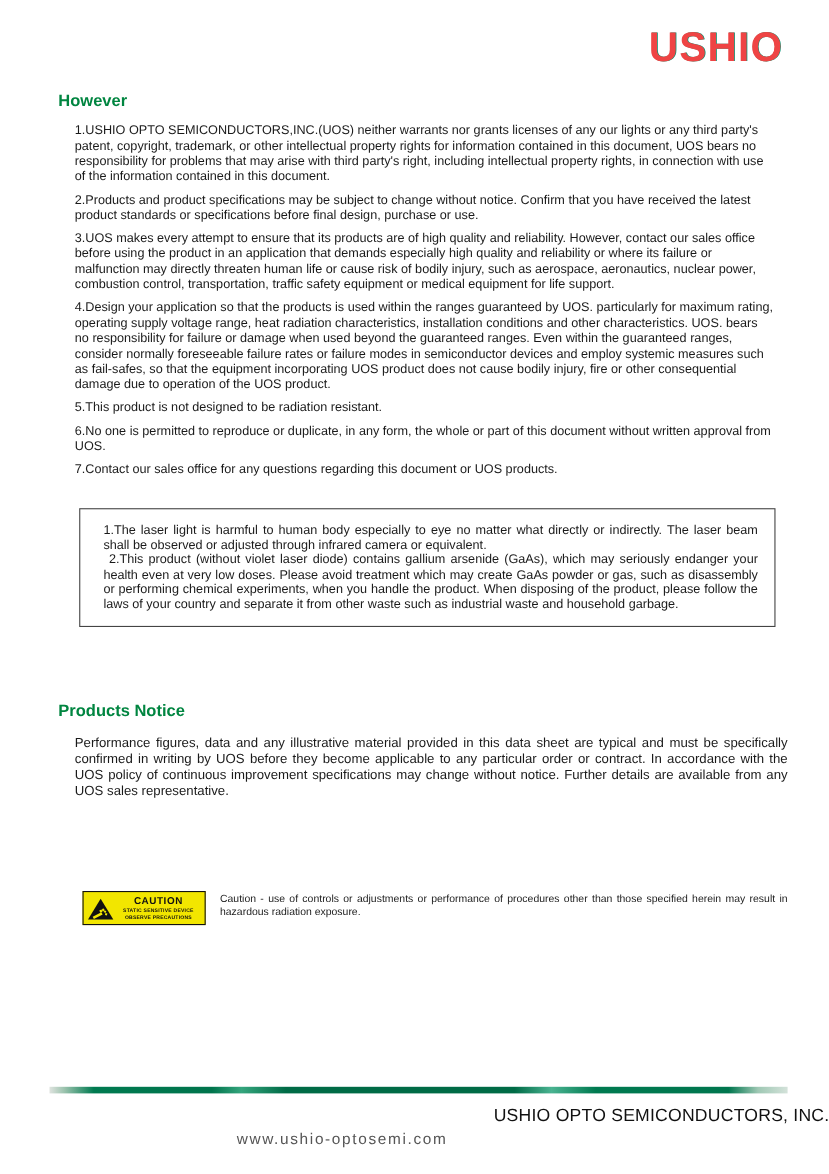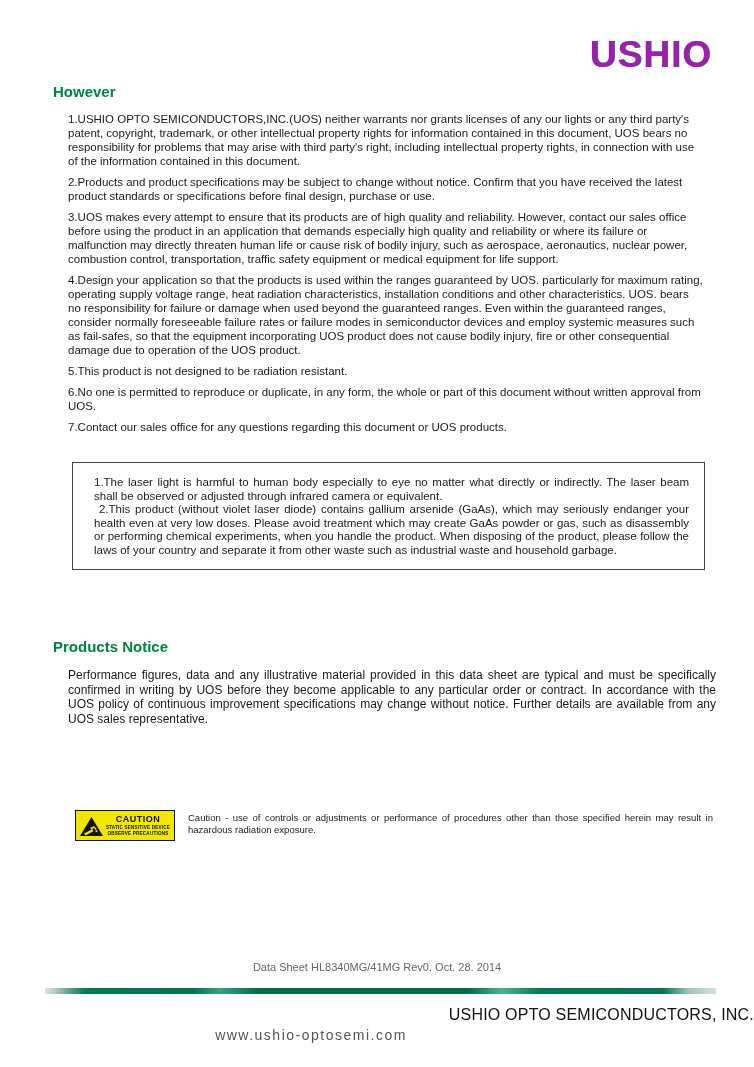--- a/index.html
+++ b/index.html
@@ -6,26 +6,26 @@
   .page{
     position:relative;
     width:754px;height:1067px;
     background:#ffffff;
     font-family:"Liberation Sans", sans-serif;
     color:#111;
     overflow:hidden;
   }
   
   .logo{
-    position:absolute;top:34px;right:42px;
+    position:absolute;top:22px;right:42px;
     font-family:"Liberation Sans", sans-serif;
     font-weight:bold;
     font-size:37px;
     letter-spacing:1px;
-    color:#a21caf;
+    color:#ef4444;
     text-shadow:0.6px 0 0 #009878;
     transform:scaleY(1.02);
   }
   
   .content{
     position:absolute;top:83px;left:53px;width:663px;
   }
   .section-heading{
     margin:0;
     font-size:15px;
@@ -64,21 +64,21 @@
     color:#1a1a1a;
   }
   
   .esd-row{
     display:flex;
     align-items:flex-start;
     margin:84px 0 0 22px;
   }
   .esd-label{
     box-sizing:border-box;
-    width:100px;height:31px;
+    width:112px;height:31px;
     background:#f2e600;
     border:1.5px solid #111;
     display:flex;
     align-items:center;
     padding:1px 2px 1px 3px;
     flex:none;
   }
   .esd-icon{flex:none;width:25px;height:24px;}
   .esd-texts{
     flex:1;
@@ -173,18 +173,17 @@
           <div class="esd-title">CAUTION</div>
           <div class="esd-sub">STATIC SENSITIVE DEVICE</div>
           <div class="esd-sub">OBSERVE PRECAUTIONS</div>
         </div>
       </div>
       <div class="esd-desc">Caution - use of controls or adjustments or performance of procedures other than those specified herein may result in hazardous radiation exposure.</div>
     </div>
 
   </div>
 
-  <div class="doc-ref">Data Sheet HL8340MG/41MG Rev0. Oct. 28. 2014</div>
   <div class="footer-bar"></div>
   <div class="company">USHIO OPTO SEMICONDUCTORS, INC.</div>
   <div class="website">www.ushio-optosemi.com</div>
 
 </div>
 
 </body></html>

